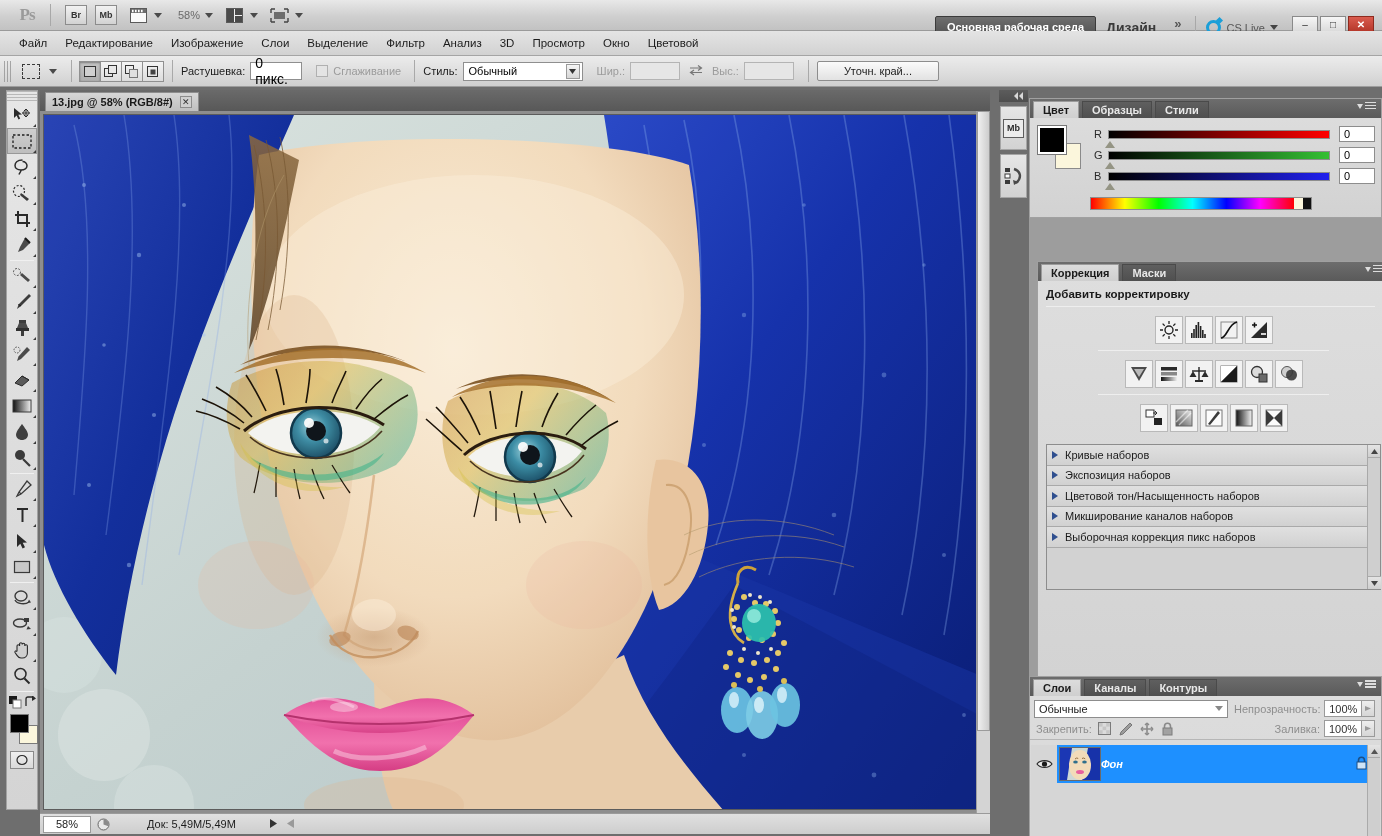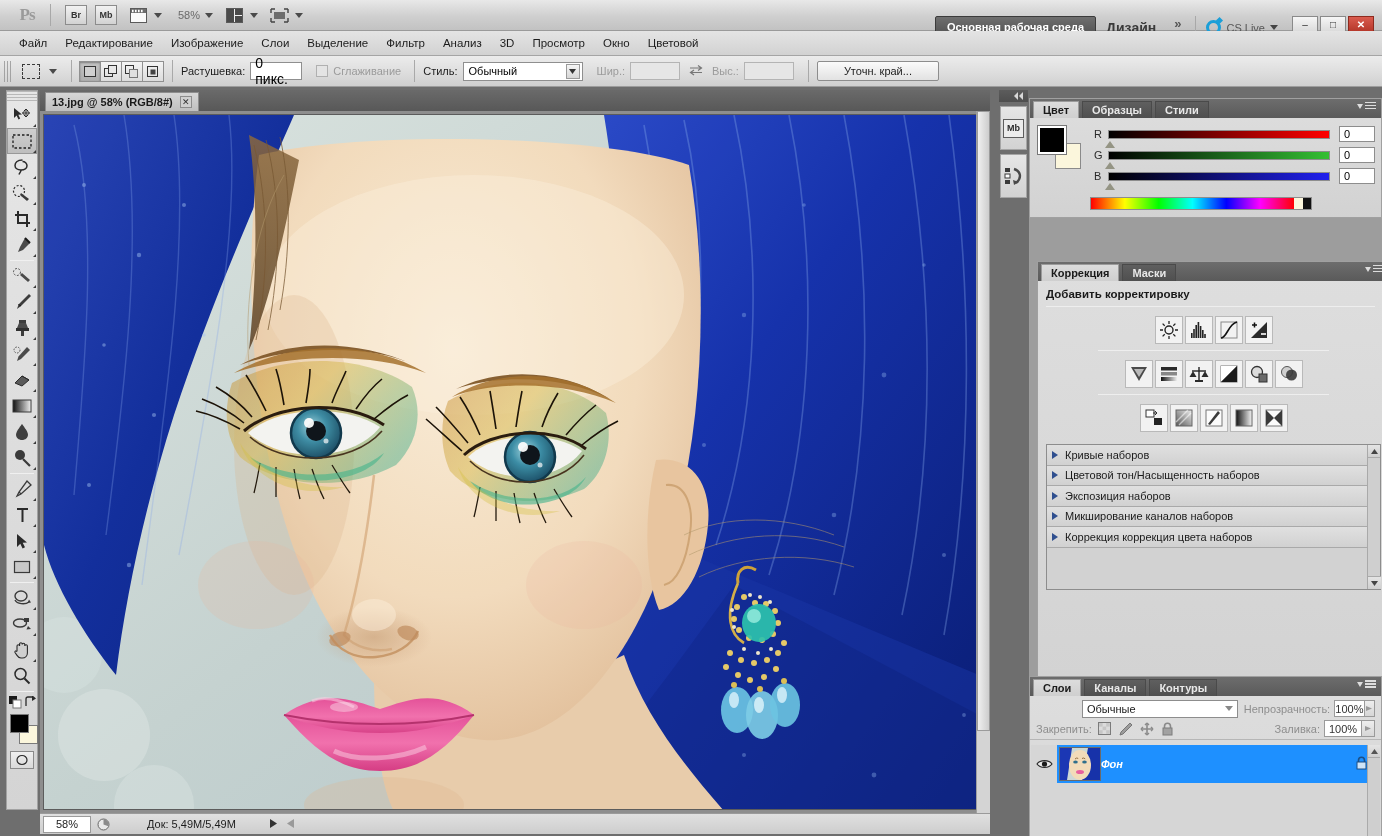--- a/index.html
+++ b/index.html
@@ -253,21 +253,21 @@
   .sb-btn { height:13px; display:flex;align-items:center;justify-content:center;font-size:7px;color:#444;
      background:linear-gradient(#e4e4e4,#cfcfcf); border-bottom:1px solid #aaa; }
   .sb-btn.bot { position:absolute;bottom:0;width:13px;border-top:1px solid #aaa;border-bottom:none; }
   .adj-bottom { position:absolute; bottom:0; left:0; width:353px; height:28px; }
   .adj-bottom .rule { height:1px;background:#b4b4b4;margin:0 14px 0 8px; }
   .adj-bottom .icons { display:flex; align-items:center; height:27px; padding-left:32px; }
   .clipic { width:18px;height:16px; position:relative; }
 
   
   #layerspanel { position:absolute; left:0; top:578px; width:353px; height:258px; }
-  .lay-modebar { display:flex;align-items:center;height:22px;padding:3px 6px 0 4px;margin-left:48px; }
+  .lay-modebar { display:flex;align-items:center;height:22px;padding:3px 6px 0 4px; }
   .mode-select { width:196px;height:18px;background:#fff;border:1px solid #8d8d8d;
      display:flex;align-items:center;justify-content:space-between;font-size:11px;padding-left:4px;color:#1a1a1a; }
   .mode-arrow { width:16px;text-align:center;font-size:8px;color:#777; }
   .lbl-dim { color:#8e8e8e; font-size:11px; margin-left:6px; }
   .numfield { width:38px;height:17px;background:#fff;border:1px solid #9a9a9a;
      font-size:11px;display:flex;align-items:center;justify-content:center;margin-left:4px;color:#333; }
   .numspin { width:13px;height:17px;background:linear-gradient(#eee,#d6d6d6);border:1px solid #9a9a9a;border-left:none;
      display:flex;align-items:center;justify-content:center;font-size:7px;color:#888; }
   .lay-lockbar { display:flex;align-items:center;height:22px;padding-left:4px; border-bottom:1px solid #b6b6b6; }
   .lock-ic { width:16px;height:16px;margin-left:5px;display:flex;align-items:center;justify-content:center; }
@@ -1186,33 +1186,33 @@
       </div>
 
       <div class="preset-list">
         <div class="preset-items">
           <div class="preset-row">
             <span class="tri-right"></span>
             <span>Кривые наборов</span>
           </div>
           <div class="preset-row">
             <span class="tri-right"></span>
-            <span>Цветовой тон/Насыщенность наборов</span>
+            <span>Экспозиция наборов</span>
           </div>
           <div class="preset-row">
             <span class="tri-right"></span>
-            <span>Экспозиция наборов</span>
+            <span>Цветовой тон/Насыщенность наборов</span>
           </div>
           <div class="preset-row">
             <span class="tri-right"></span>
             <span>Микширование каналов наборов</span>
           </div>
           <div class="preset-row">
             <span class="tri-right"></span>
-            <span>Коррекция коррекция цвета наборов</span>
+            <span>Выборочная коррекция пикс наборов</span>
           </div>
         </div>
         <div class="preset-sb">
           <div class="sb-btn">
             <svg width="7" height="5">
                 <polygon points="3.5,0 7,5 0,5" fill="#444"></polygon>
               </svg>
           </div>
           <div class="sb-btn bot">
             <svg width="7" height="5">

